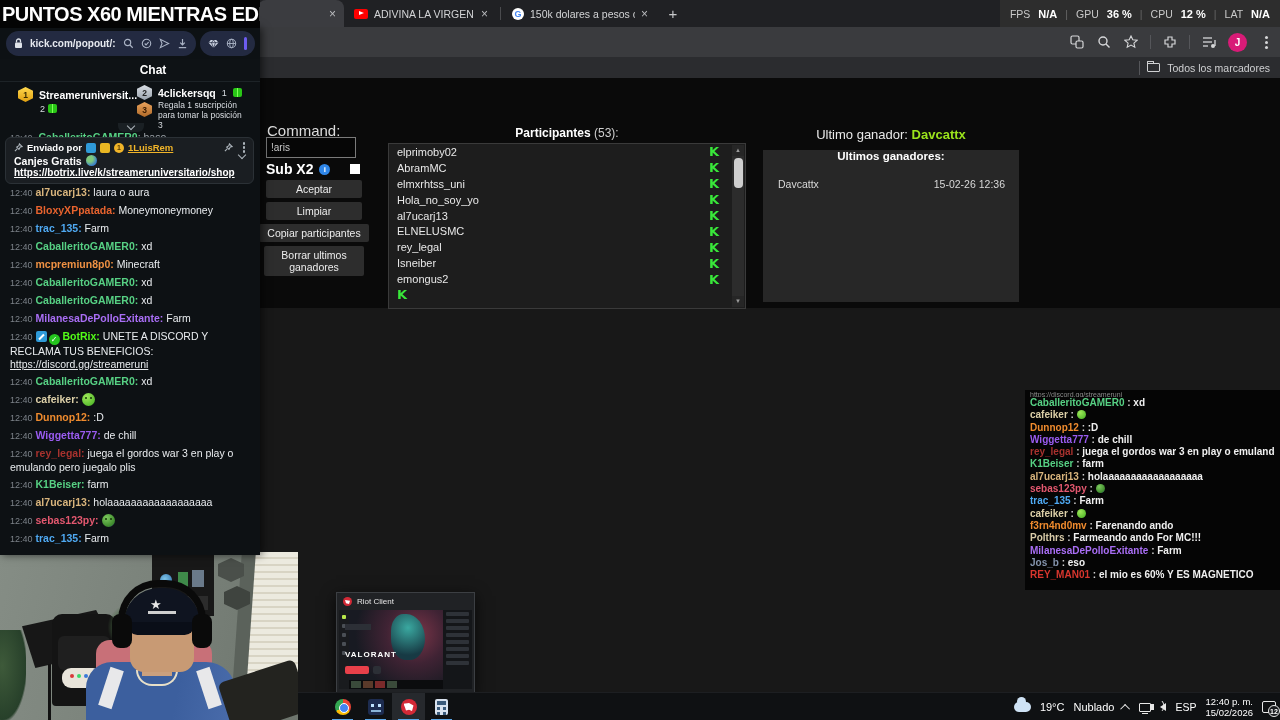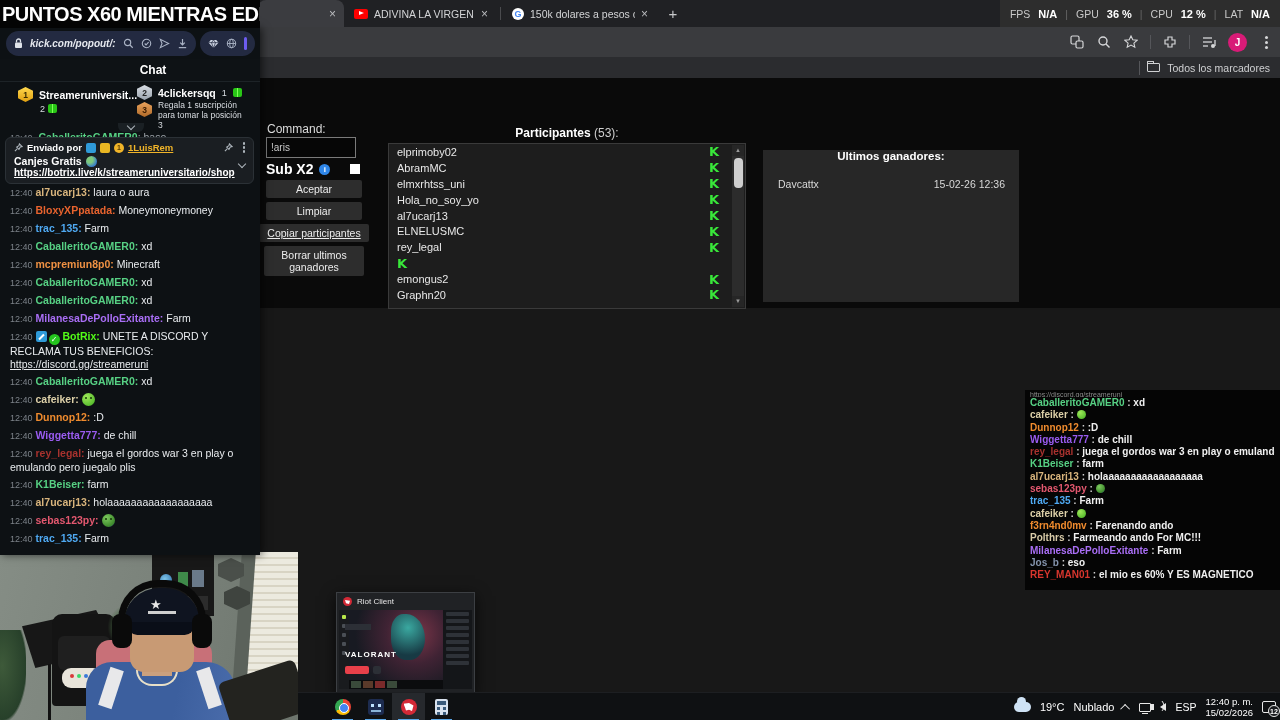--- a/index.html
+++ b/index.html
@@ -52,21 +52,21 @@
        align-items:center; padding:0 10px; gap:8px; color:#c9c9c9; font-size:10.5px; }
   .stats b { color:#fff; font-size:11px; }
   .stats .sep { color:#666; }
 
   
   .popup { left:0; top:28px; width:260px; height:527px; background:#0d1114; z-index:40;
        box-shadow:2px 0 8px rgba(0,0,0,.6); }
   .urlrow { position:absolute; left:6px; top:3px; width:248px; height:25px; display:flex; gap:4px; }
   .pill { background:#232a41; border-radius:13px; height:25px; display:flex; align-items:center;
        padding:0 8px; gap:7px; }
-  .pill.main { flex:1;font-style:italic; }
+  .pill.main { flex:1; }
   .url-text { color:#e6e9ef; font-size:10px; font-weight:bold; white-space:nowrap; }
   .pico { color:#aab3c5; display:flex; align-items:center; }
   .purplebar { width:3px; height:13px; background:#6d5cf0; border-radius:2px; }
 
   .chat-header { position:absolute; left:0; top:31px; width:260px; height:23px; background:#0e1215;
        border-bottom:1px solid #1d2327; color:#fff; font-weight:bold; font-size:12px;
        text-align:center; line-height:23px;padding-left:46px; }
 
   .lb { position:absolute; left:0; top:55px; width:260px; height:40px; }
   .lb-badge { display:inline-flex; width:15px; height:15px; border-radius:3px; align-items:center;
@@ -93,21 +93,21 @@
        border:1px solid #2b3136; border-radius:6px; padding:4px 8px; }
   .pin-row { display:flex; align-items:center; gap:4px; color:#fff; font-size:9.5px; font-weight:bold; }
   .mini-badge { width:10px; height:10px; border-radius:2px; flex:none; }
   .mb-blue { background:#2f9ad8; }
   .mb-gold { background:#e8b623; }
   .mb-coin { background:#f0b429; border-radius:50%; color:#5a3c00; font-size:7px; text-align:center;
        line-height:10px; font-weight:bold; }
   .pin-user { color:#f0b429;text-decoration:underline; }
   .pin-right { margin-left:auto; display:flex; gap:10px; align-items:center; color:#aeb6bd; }
   .pin-body { color:#fff; font-weight:bold; font-size:10.5px; margin-top:2px; display:flex;
-       align-items:flex-end; gap:4px; }
+       align-items:flex-start; gap:4px; }
   .globe-emote { width:11px; height:11px; border-radius:50%; flex:none;
        background:radial-gradient(circle at 35% 35%, #7ec97e 30%, #3a7ec9 70%); }
   .pin-chevron { margin-left:auto; }
   .pin-link { color:#fff; font-weight:bold; font-size:10px; text-decoration:underline;
        white-space:nowrap; }
 
   .kmessages { position:absolute; left:10px; top:158px; width:242px; height:364px; overflow:hidden; }
   .kmsg { font-size:10.5px; line-height:13px; margin-bottom:4px; color:#e9ecef; word-wrap:break-word; }
   .ktime { color:#7d838a; font-size:9px; margin-right:3px; }
   .kuser { font-weight:bold; }
@@ -120,34 +120,34 @@
   .badge-mod { display:inline-block; width:11px; height:11px; background:#2f9ad8; border-radius:2px;
        vertical-align:-2px; margin-right:2px; position:relative; }
   .badge-mod:after { content:""; position:absolute; left:2px; top:5px; width:7px; height:2px;
        background:#fff; transform:rotate(-45deg); }
   .badge-ver { display:inline-block; width:11px; height:11px; background:#24c41e; border-radius:50%;
        vertical-align:-2px; margin-right:3px; color:#fff; font-size:8px; line-height:11px;
        text-align:center; font-weight:bold; }
 
   
   .appband { left:260px; top:78px; width:1020px; height:230px; background:#0a0a0a; }
-  .cmd-label { left:267px; top:122px; color:#dcdcdc; font-size:12px; }
+  .cmd-label { left:267px; top:122px; color:#dcdcdc; font-size:15px; }
   .cmd-input { left:266px; top:137px; width:90px; height:21px; background:#060606;
        border:1px solid #7a7a7a; color:#c9c9c9; font-size:10px; padding:0 4px;
        font-family:"Liberation Sans",sans-serif; }
   .subrow { left:266px; top:162px; width:100px; height:14px; display:flex; align-items:center; gap:6px; }
   .sub-label { color:#fff; font-weight:bold; font-size:14px; }
   .info-i { width:11px; height:11px; border-radius:50%; background:#2f86e8; color:#fff; font-size:8px;
        font-weight:bold; text-align:center; line-height:11px; }
   .subcheck { width:10px; height:10px; background:#fff; margin-left:14px; }
   .cbtns { left:258px; top:180px; width:112px; display:flex; flex-direction:column; align-items:center; }
   .cbtn { background:#2d2d2d; color:#ececec; border:none; font-size:10.5px; border-radius:2px;
        margin-bottom:4px; padding:3px 4px; width:96px; font-family:"Liberation Sans",sans-serif;
        line-height:12px; cursor:pointer; }
-  .cbtn:nth-child(3) { width:110px;text-decoration:underline; }
+  .cbtn:nth-child(3) { width:110px; }
   .cbtn:nth-child(4) { width:100px; }
 
   .parts-title { left:388px; top:126px; width:358px; text-align:center; color:#fff;
        font-size:12px; font-weight:bold; }
   .parts-title .cnt { color:#cfcfcf; font-weight:normal; }
   .parts-box { left:388px; top:143px; width:358px; height:166px; background:#1d1d1d;
        border:1px solid #3a3a3a; overflow:hidden; }
   .prow { display:flex; align-items:center; height:15.9px; padding:0 26px 0 8px; }
   .pname { color:#e8e8e8; font-size:11px; flex:1; }
   .kicon { color:#39e73a; font-weight:900; font-size:13px; font-family:"DejaVu Sans",sans-serif;
@@ -449,38 +449,41 @@
         </div>
         <div class="prow">
           <span class="pname">ELNELUSMC</span>
           <span class="kicon">K</span>
         </div>
         <div class="prow">
           <span class="pname">rey_legal</span>
           <span class="kicon">K</span>
         </div>
         <div class="prow">
+          <span class="pname">Isneiber</span>
           <span class="kicon">K</span>
         </div>
         <div class="prow">
           <span class="pname">emongus2</span>
           <span class="kicon">K</span>
         </div>
         <div class="prow">
-          <span class="pname">Graphn20</span>
           <span class="kicon">K</span>
         </div>
       </div>
     <div class="pscroll">
       <div class="parr" style="top:0;">▲</div>
       <div class="pthumb"></div>
       <div class="parr" style="bottom:0; top:auto;">▼</div>
     </div>
   </div>
 
+  <div class="abs win-title">
+    <span>Ultimo ganador: </span><span class="win-name">Davcattx</span>
+  </div>
   <div class="abs win-box">
     <div class="winners-title">Ultimos ganadores:</div>
     <div id="wrows">
         <div class="wrow">
           <span class="wname">Davcattx</span>
           <span class="wdate">15-02-26 12:36</span>
         </div>
       </div>
   </div>
 

